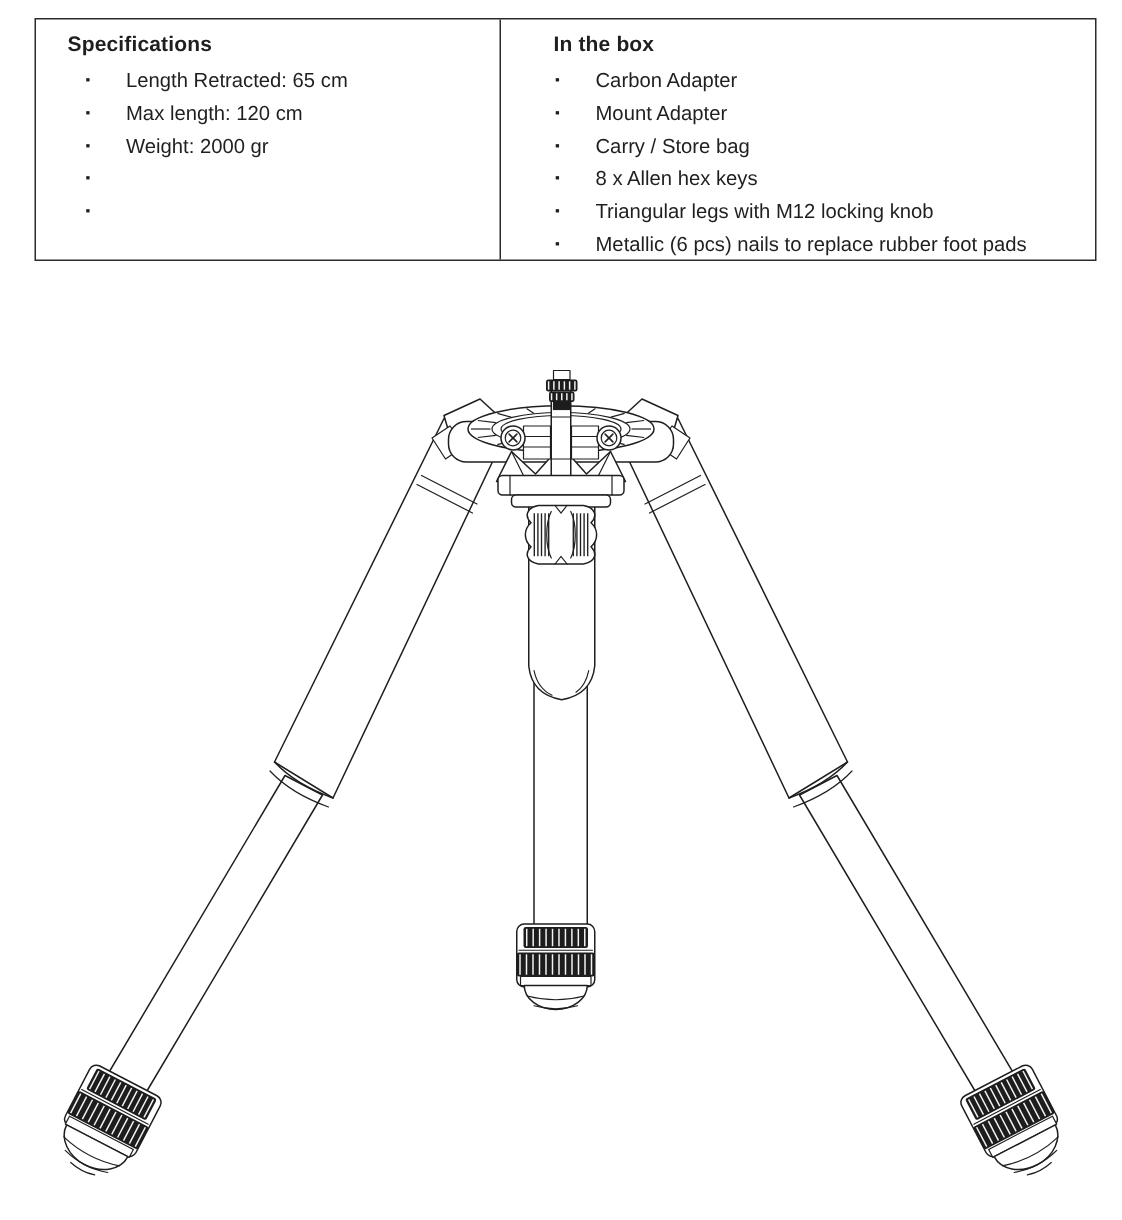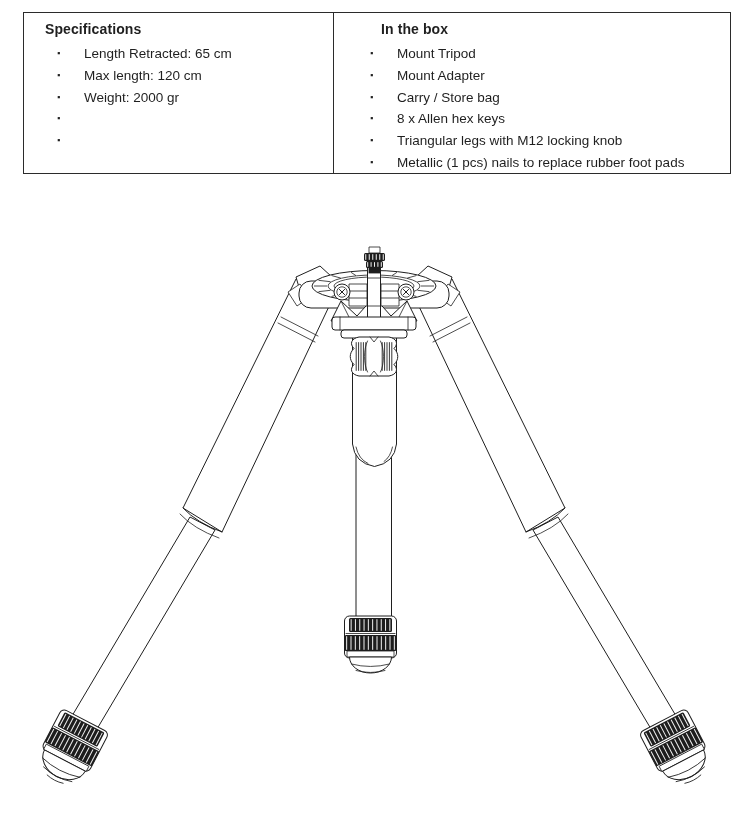--- a/index.html
+++ b/index.html
@@ -22,21 +22,21 @@
     border:1.6px solid #2b2b2b;display:flex;background:var(--paper);
   }
   .cell{height:100%;}
   .cell-left{width:310px;border-right:1.6px solid #2b2b2b;}
   .cell-right{flex:1;}
   .panel-title{
     font-size:14px;font-weight:bold;color:var(--ink);
     margin-top:8px;letter-spacing:.1px;
   }
   .cell-left .panel-title{margin-left:21px;}
-  .cell-right .panel-title{margin-left:47px;}
+  .cell-right .panel-title{margin-left:35px;}
   .bullet-list{list-style:none;margin-top:7px;}
   .cell-left .bullet-list{margin-left:33px;}
   .cell-right .bullet-list{margin-left:36px;}
   .bullet-list li{
     display:flex;align-items:flex-start;
     height:21.8px;font-size:13.5px;color:var(--ink);
   }
   .bullet-list .blt{
     width:27px;flex:0 0 27px;font-size:9px;line-height:19px;
     color:var(--ink);
@@ -79,41 +79,41 @@
           <li>
             <span class="blt">▪</span>
           </li>
         </ul>
     </div>
     <div class="cell cell-right">
       <div class="panel-title">In the box</div>
       <ul class="bullet-list">
           <li>
             <span class="blt">▪</span>
-            <span class="txt">Mount Tripod</span>
+            <span class="txt">Carbon Adapter</span>
           </li>
           <li>
             <span class="blt">▪</span>
             <span class="txt">Mount Adapter</span>
           </li>
           <li>
             <span class="blt">▪</span>
             <span class="txt">Carry / Store bag</span>
           </li>
           <li>
             <span class="blt">▪</span>
             <span class="txt">8 x Allen hex keys</span>
           </li>
           <li>
             <span class="blt">▪</span>
             <span class="txt">Triangular legs with M12 locking knob</span>
           </li>
           <li>
             <span class="blt">▪</span>
-            <span class="txt">Metallic (1 pcs) nails to replace rubber foot pads</span>
+            <span class="txt">Metallic (6 pcs) nails to replace rubber foot pads</span>
           </li>
         </ul>
     </div>
   </div>
 
   <div class="figure">
   <svg width="748" height="813" viewBox="0 0 748 813">
 
     <g>
 

